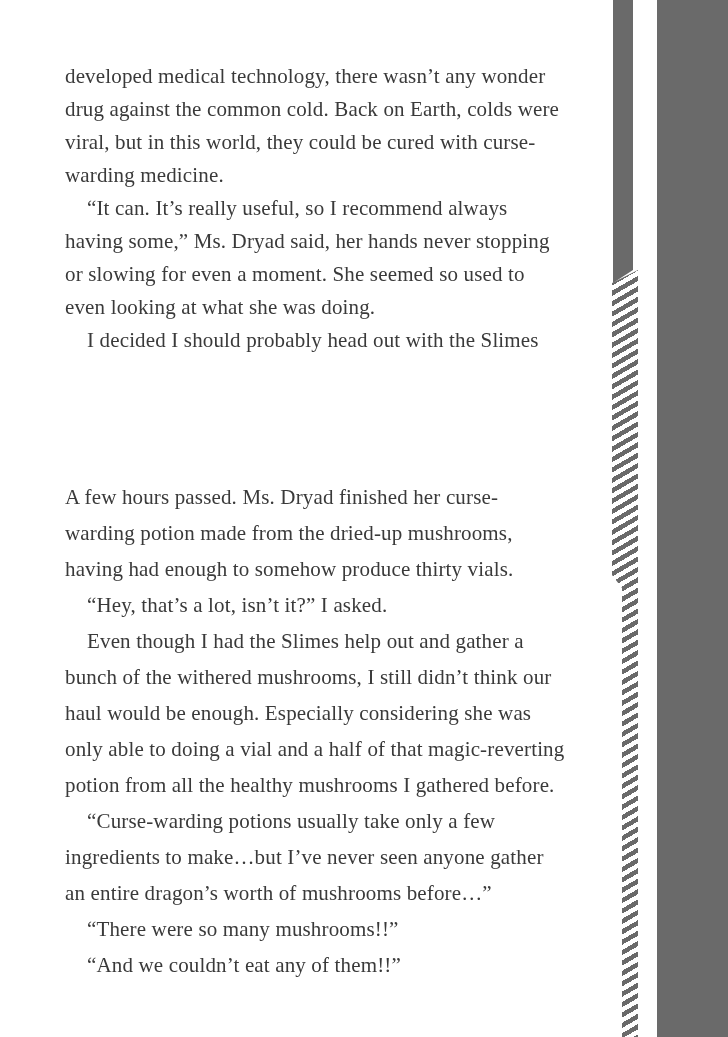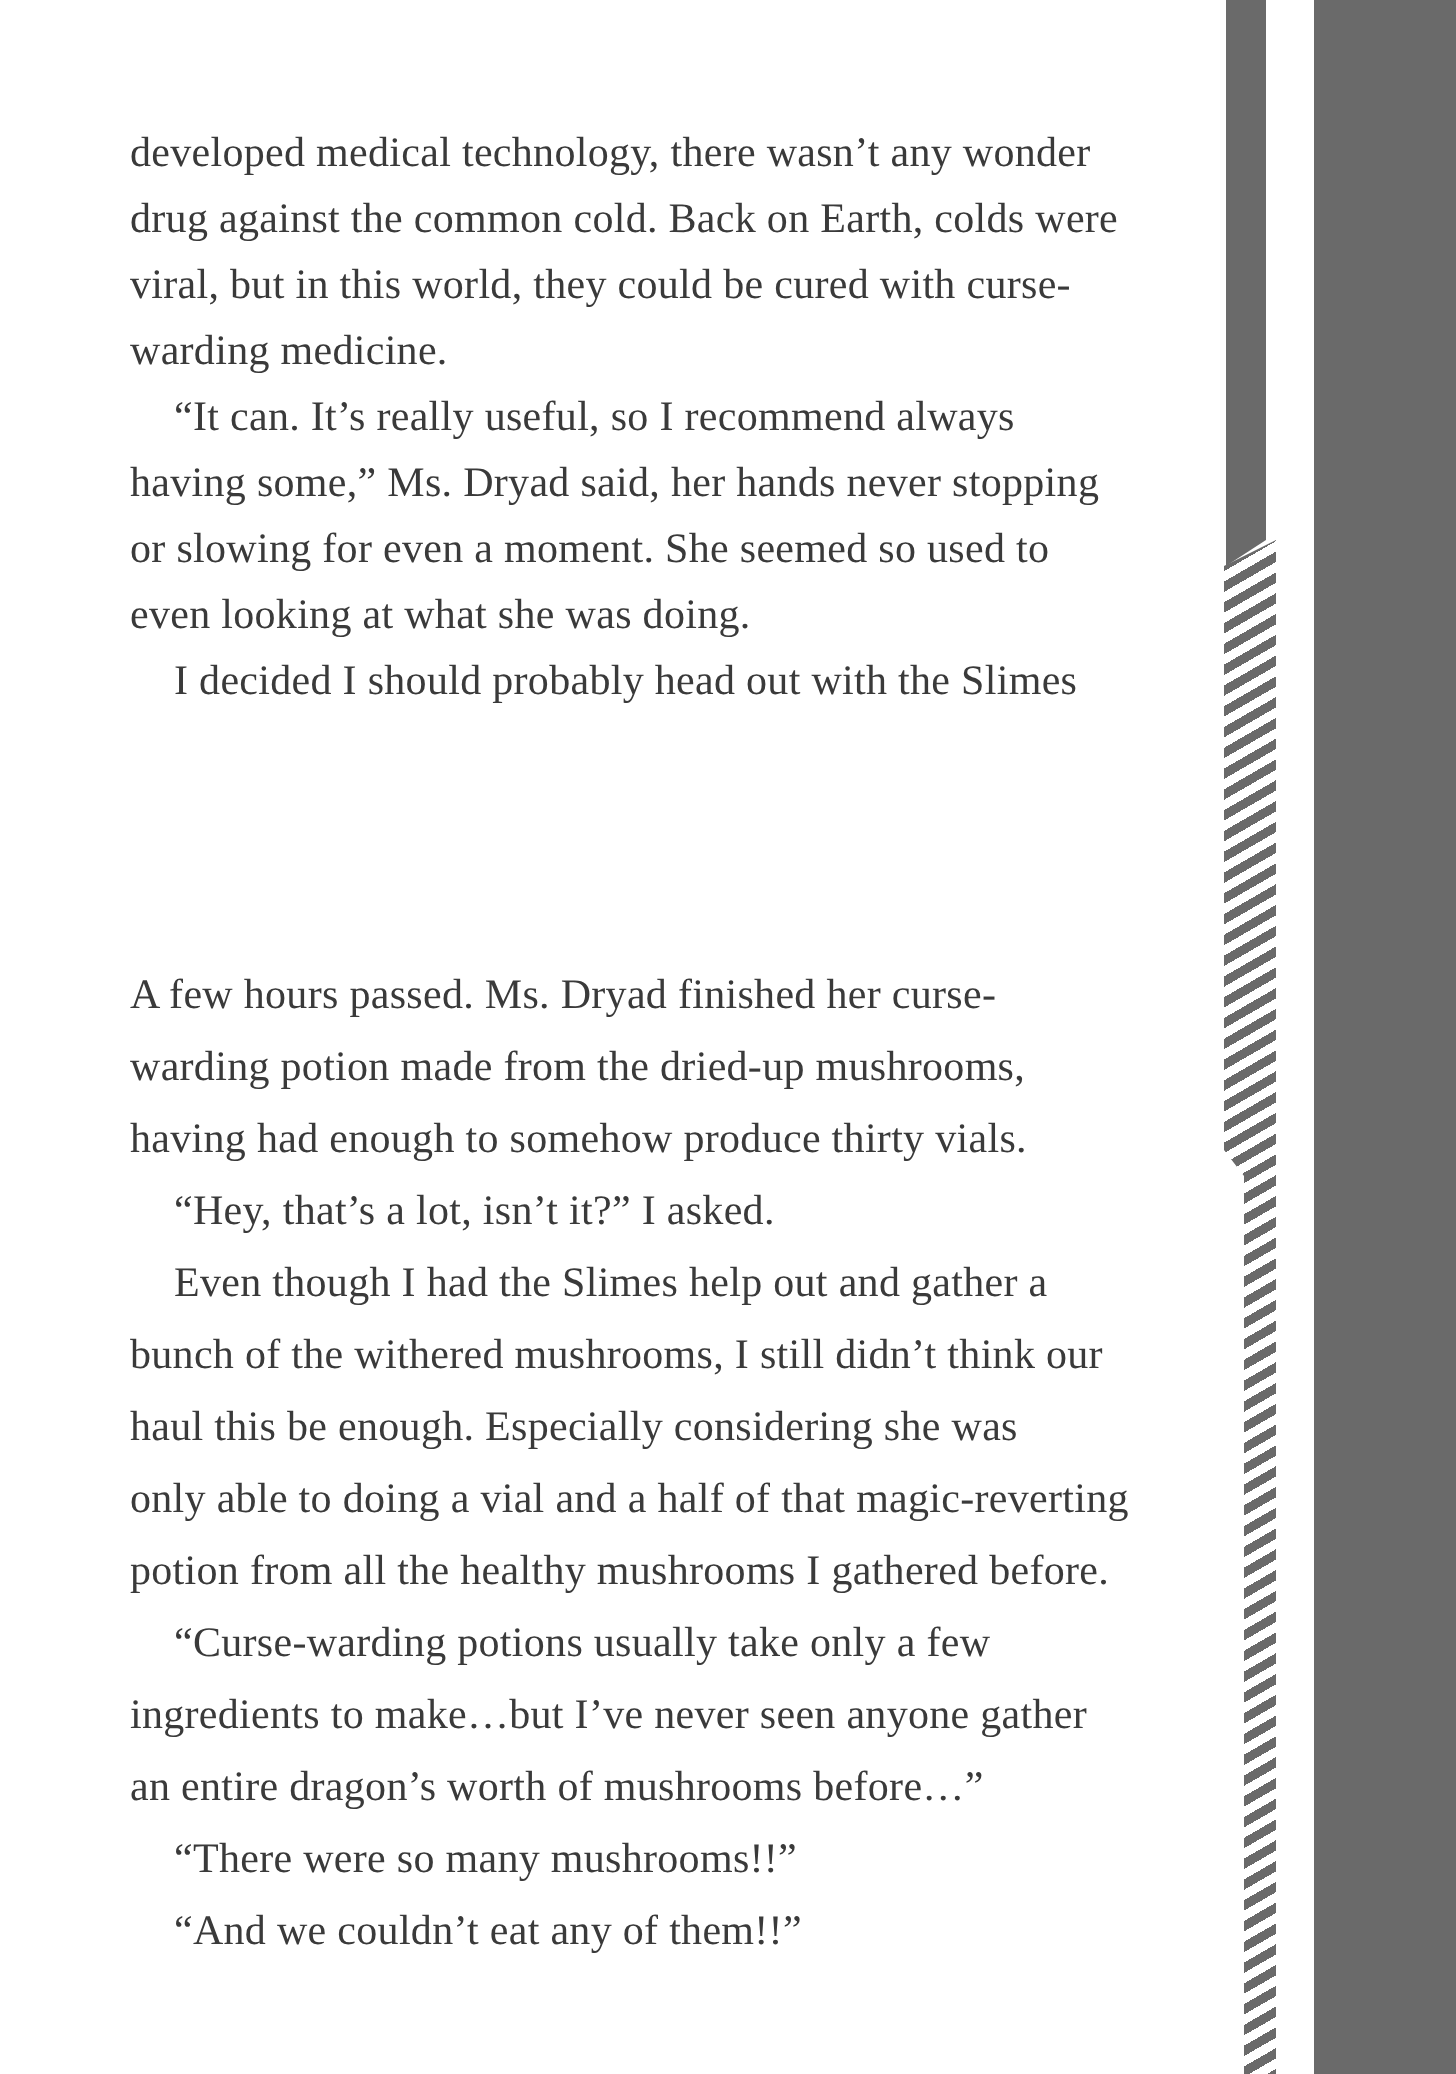--- a/index.html
+++ b/index.html
@@ -74,21 +74,21 @@
       <div class="line">even looking at what she was doing.</div>
       <div class="line indent">I decided I should probably head out with the Slimes</div>
     </div>
   <div class="text-block section-2">
       <div class="line">A few hours passed. Ms. Dryad finished her curse-</div>
       <div class="line">warding potion made from the dried-up mushrooms,</div>
       <div class="line">having had enough to somehow produce thirty vials.</div>
       <div class="line indent">“Hey, that’s a lot, isn’t it?” I asked.</div>
       <div class="line indent">Even though I had the Slimes help out and gather a</div>
       <div class="line">bunch of the withered mushrooms, I still didn’t think our</div>
-      <div class="line">haul this be enough. Especially considering she was</div>
+      <div class="line">haul would be enough. Especially considering she was</div>
       <div class="line">only able to doing a vial and a half of that magic-reverting</div>
       <div class="line">potion from all the healthy mushrooms I gathered before.</div>
       <div class="line indent">“Curse-warding potions usually take only a few</div>
       <div class="line">ingredients to make…but I’ve never seen anyone gather</div>
       <div class="line">an entire dragon’s worth of mushrooms before…”</div>
       <div class="line indent">“There were so many mushrooms!!”</div>
       <div class="line indent">“And we couldn’t eat any of them!!”</div>
     </div>
   <div class="solid-bar"></div>
   <div class="hatch"></div>

